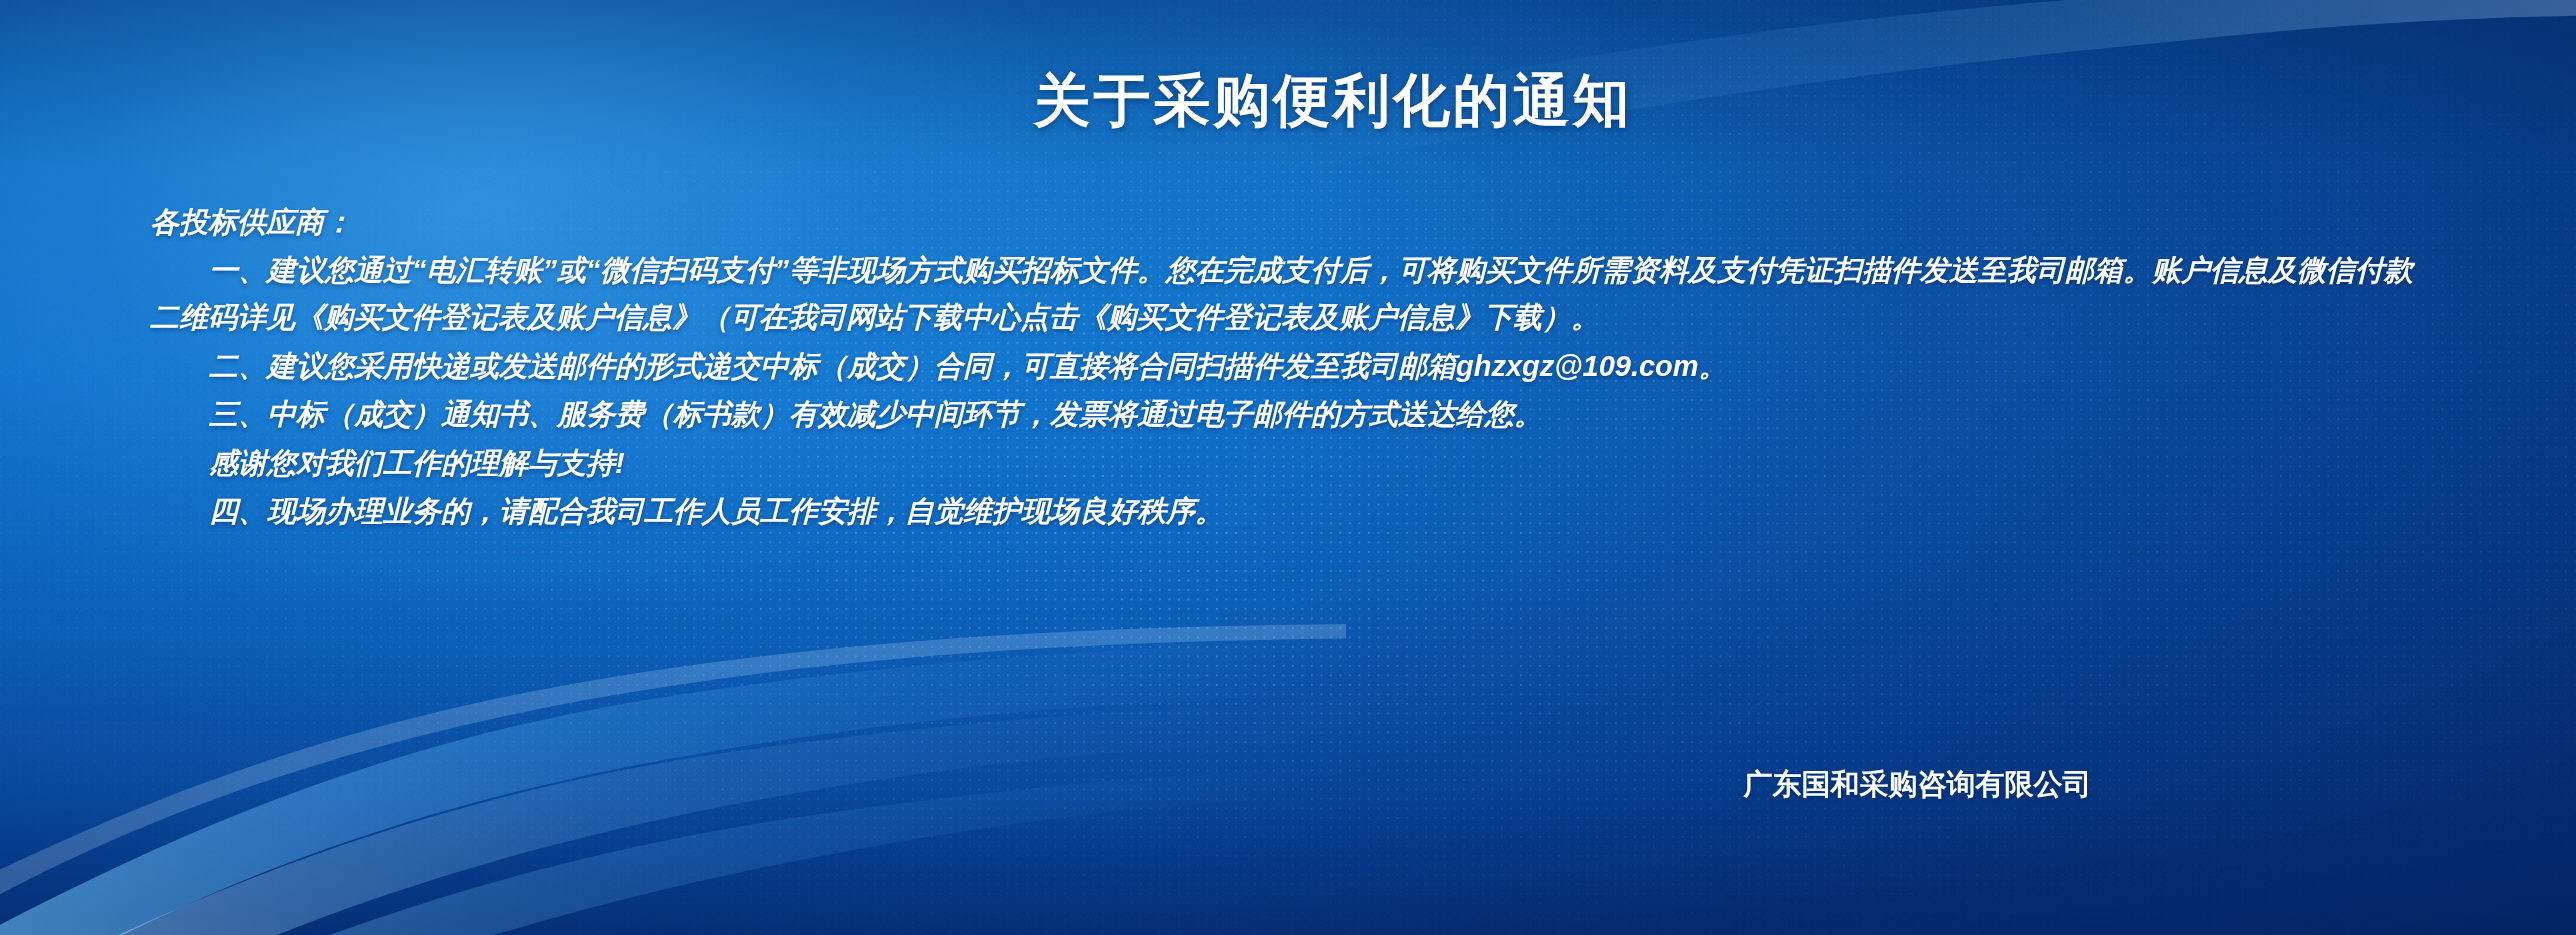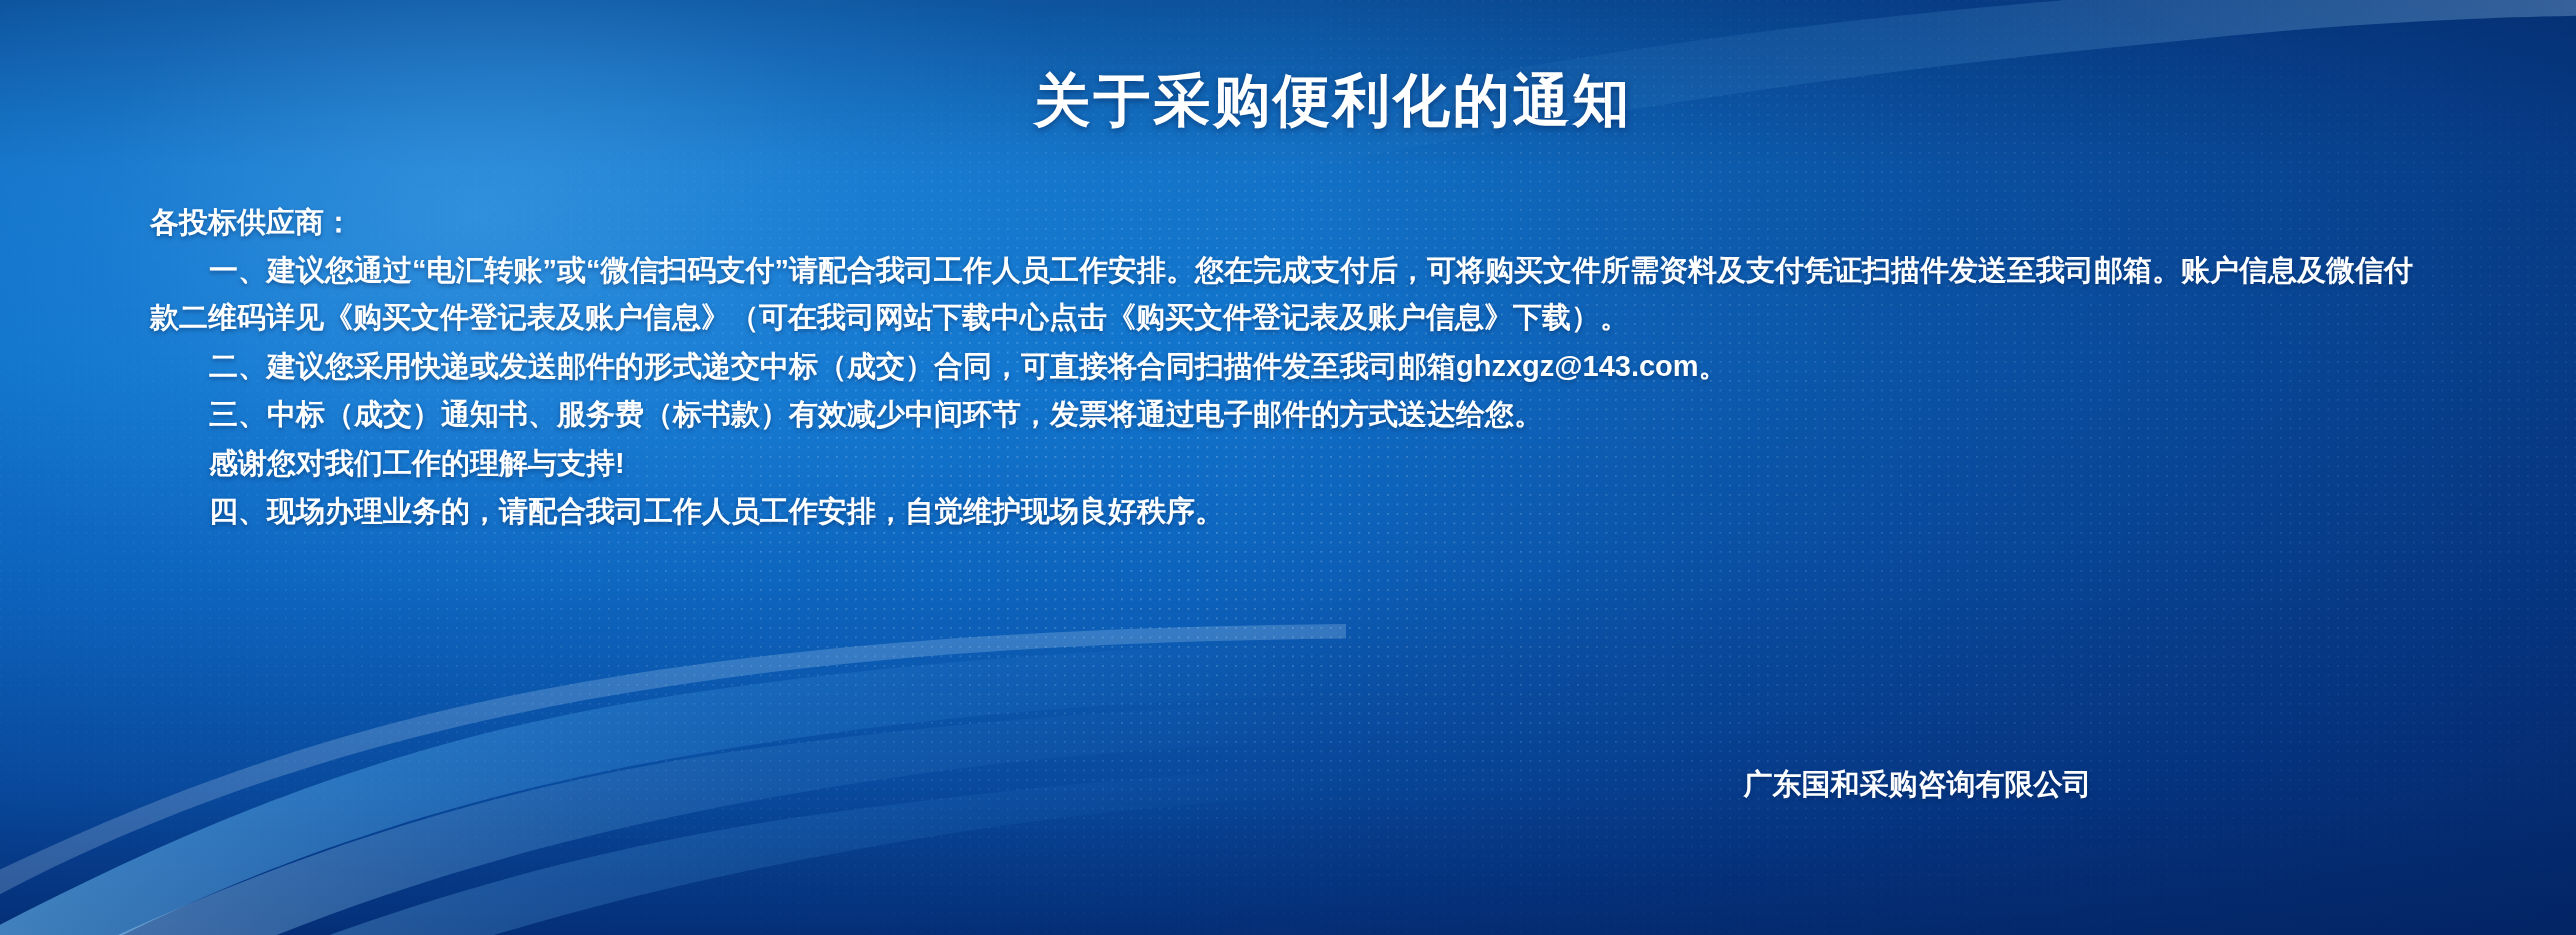--- a/index.html
+++ b/index.html
@@ -104,21 +104,21 @@
   .body-text {
     position: absolute;
     top: 199px;
     left: 150px;
     width: 2291px;
     font-size: 29px;
     line-height: 1.62;
     font-weight: bold;
     text-shadow: 0 1.5px 4.4px rgba(0,30,80,0.45);
   }
-  .p { margin: 0 0 1.5px 0; }
+  .p { margin: 0 0 1.5px 0; font-style: italic; }
   .indent { text-indent: 59px; }
   .signature {
     position: absolute;
     right: 146px;
     top: 761px;
     width: 1025px;
     text-align: center;
     font-size: 29px;
     font-weight: bold;
     line-height: 1.6;
@@ -175,22 +175,22 @@
       </defs>
       <path d="M0,260 C420,160 900,70 1500,30 C1800,10 2000,4 2120,2 L2120,60 C1960,62 1760,70 1520,96 C940,150 460,236 60,330 Z" fill="url(#swt)"></path>
     </svg>
   </div>
 
   <div class="content">
     <div class="title">关于采购便利化的通知</div>
 
     <div class="body-text">
       <p class="p">各投标供应商：</p>
-      <p class="p indent">一、建议您通过“电汇转账”或“微信扫码支付”请配合我司工作人员工作安排。您在完成支付后，可将购买文件所需资料及支付凭证扫描件发送至我司邮箱。账户信息及微信付款二维码详见《购买文件登记表及账户信息》（可在我司网站下载中心点击《购买文件登记表及账户信息》下载）。</p>
-      <p class="p indent">二、建议您采用快递或发送邮件的形式递交中标（成交）合同，可直接将合同扫描件发至我司邮箱ghzxgz@143.com。</p>
+      <p class="p indent">一、建议您通过“电汇转账”或“微信扫码支付”等非现场方式购买招标文件。您在完成支付后，可将购买文件所需资料及支付凭证扫描件发送至我司邮箱。账户信息及微信付款二维码详见《购买文件登记表及账户信息》（可在我司网站下载中心点击《购买文件登记表及账户信息》下载）。</p>
+      <p class="p indent">二、建议您采用快递或发送邮件的形式递交中标（成交）合同，可直接将合同扫描件发至我司邮箱ghzxgz@109.com。</p>
       <p class="p indent">三、中标（成交）通知书、服务费（标书款）有效减少中间环节，发票将通过电子邮件的方式送达给您。</p>
       <p class="p indent">感谢您对我们工作的理解与支持!</p>
       <p class="p indent">四、现场办理业务的，请配合我司工作人员工作安排，自觉维护现场良好秩序。</p>
     </div>
 
     <div class="signature">
       <div>广东国和采购咨询有限公司</div>
     </div>
   </div>
 </div>

